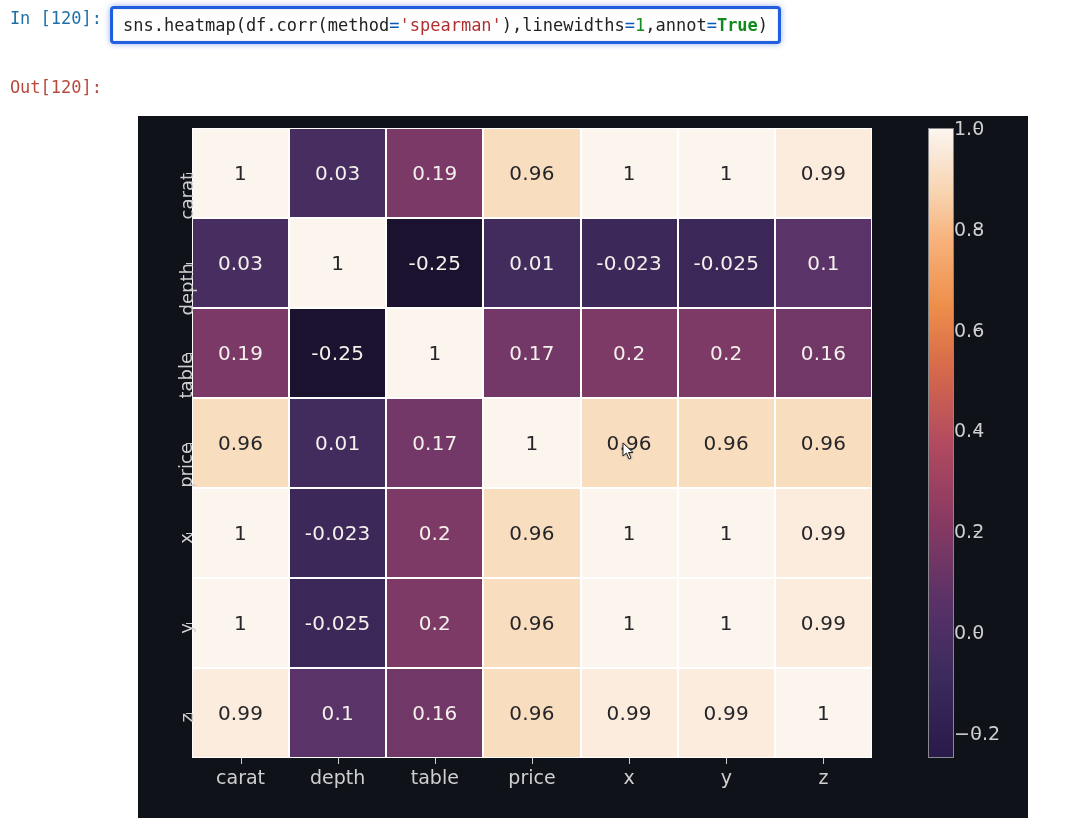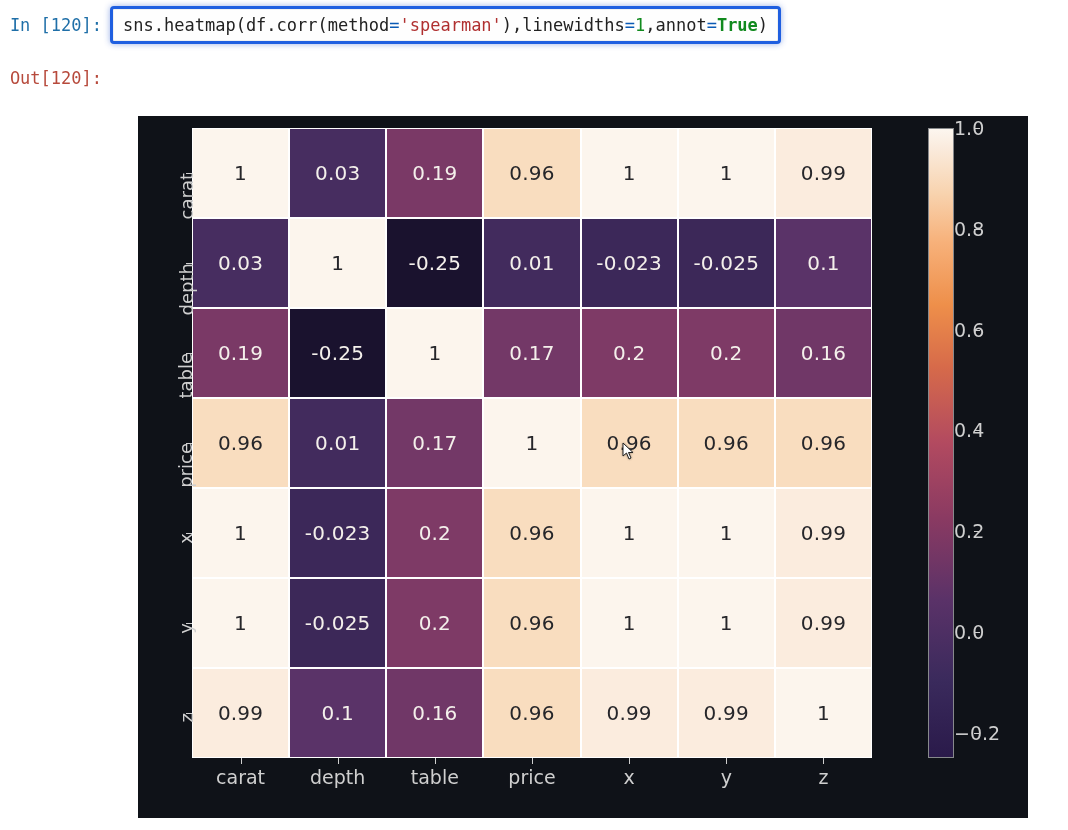--- a/index.html
+++ b/index.html
@@ -18,27 +18,27 @@
     --tick-grey: #cfcfcf;
     --annot-dark: #26262a;
     --annot-light: #f4f0eb;
   }
   * { box-sizing: border-box; }
   html,body { margin:0; padding:0; background:var(--bg); }
   body { width:1068px; height:830px; overflow:hidden;
          font-family: var(--serif-font); color:#111; position:relative; }
 
   
-  .cell-row { display:flex; align-items:center;
+  .cell-row { display:flex; align-items:flex-start;
               font-family: var(--code-font); font-size:17px; line-height:24px;
               padding: 6px 6px 4px 6px; }
   .prompt { width: 104px; text-align:right; padding-right:8px;
             letter-spacing:0; white-space:pre; }
   .prompt.in  { color: var(--prompt-in); }
-  .prompt.out { color: var(--prompt-out); }
+  .prompt.out { color: var(--prompt-out); margin-top: 9px; }
 
   .input-area { border: 3px solid var(--sel-border); border-radius:4px;
                 padding: 4px 10px 4px 10px; background:#fefefe;
                 box-shadow: inset 0 0 0 1px rgba(0,0,0,.05),
                             0 0 6px var(--sel-shadow); }
   .code-line { white-space:pre; color:var(--code-dark); }
   .tok-call { color:var(--code-dark); }
   .tok-kw   { color:var(--kw-blue); }
   .tok-str  { color:var(--kw-red); }
   .tok-num  { color:var(--kw-green); }

